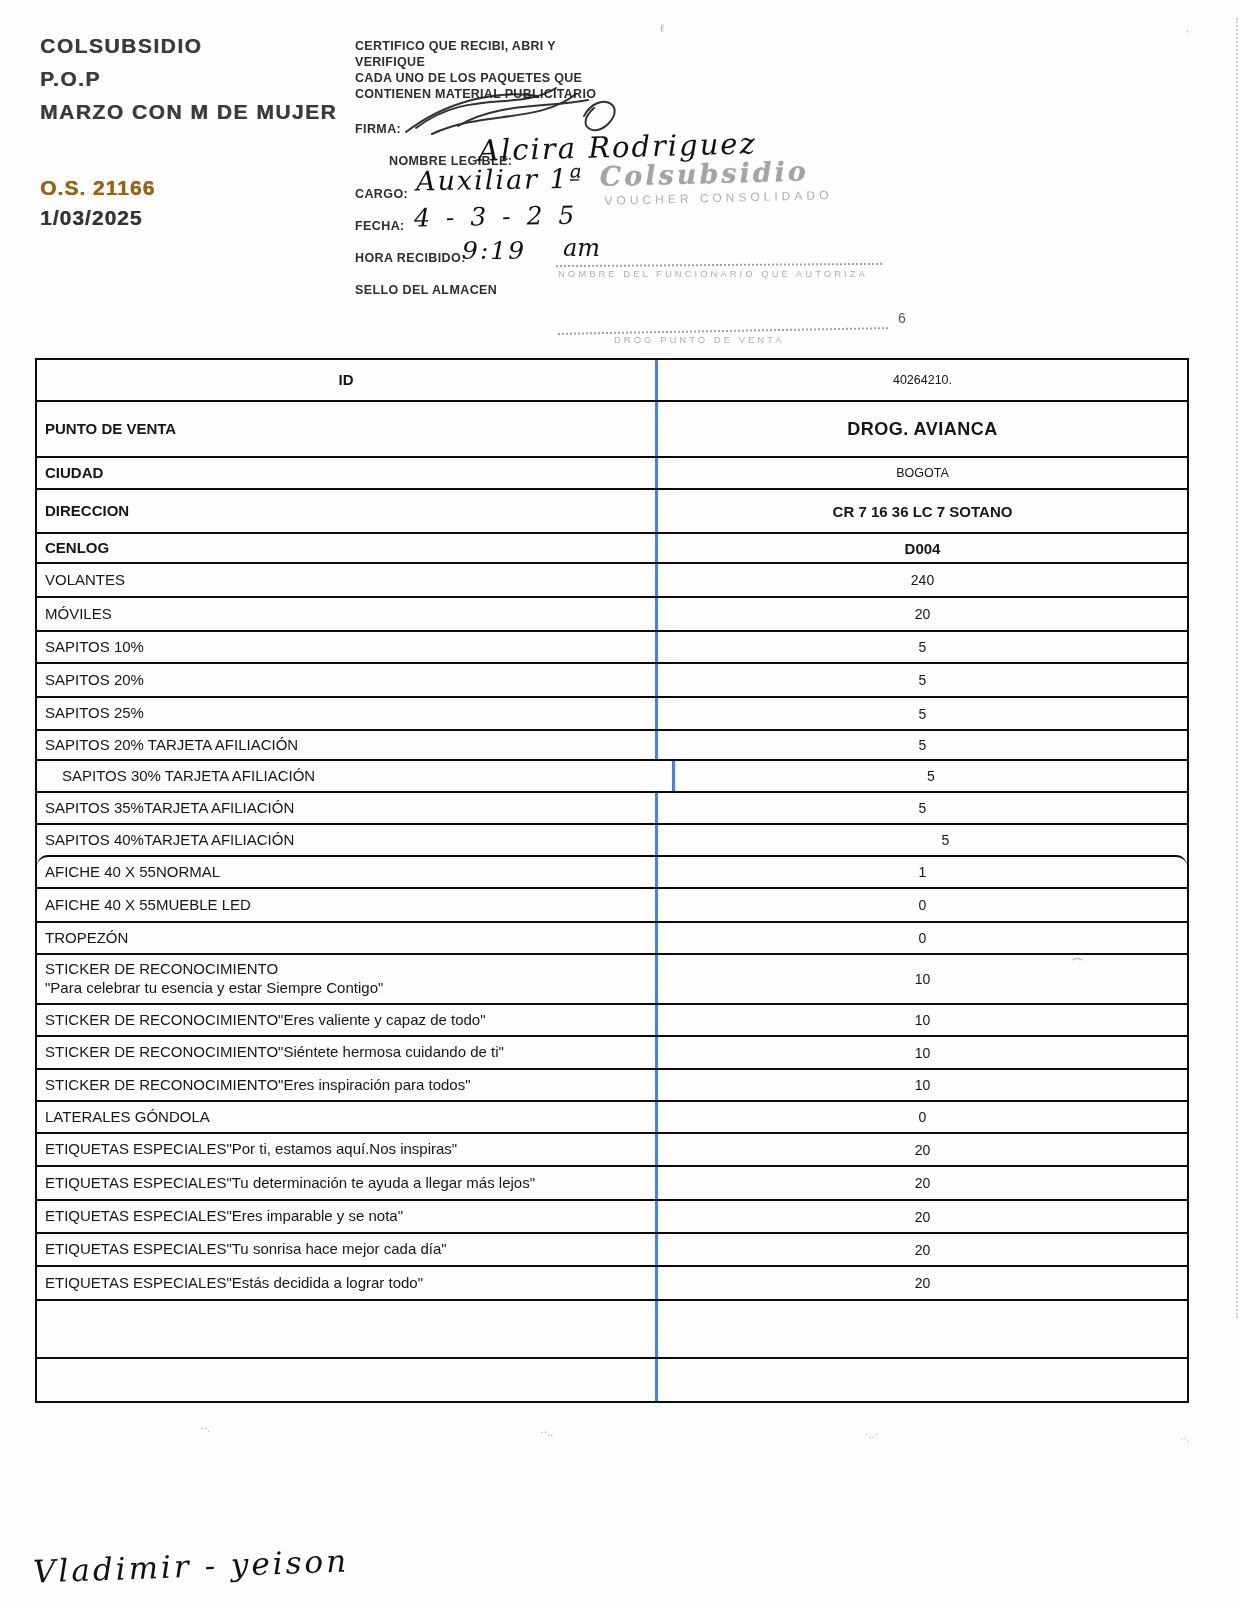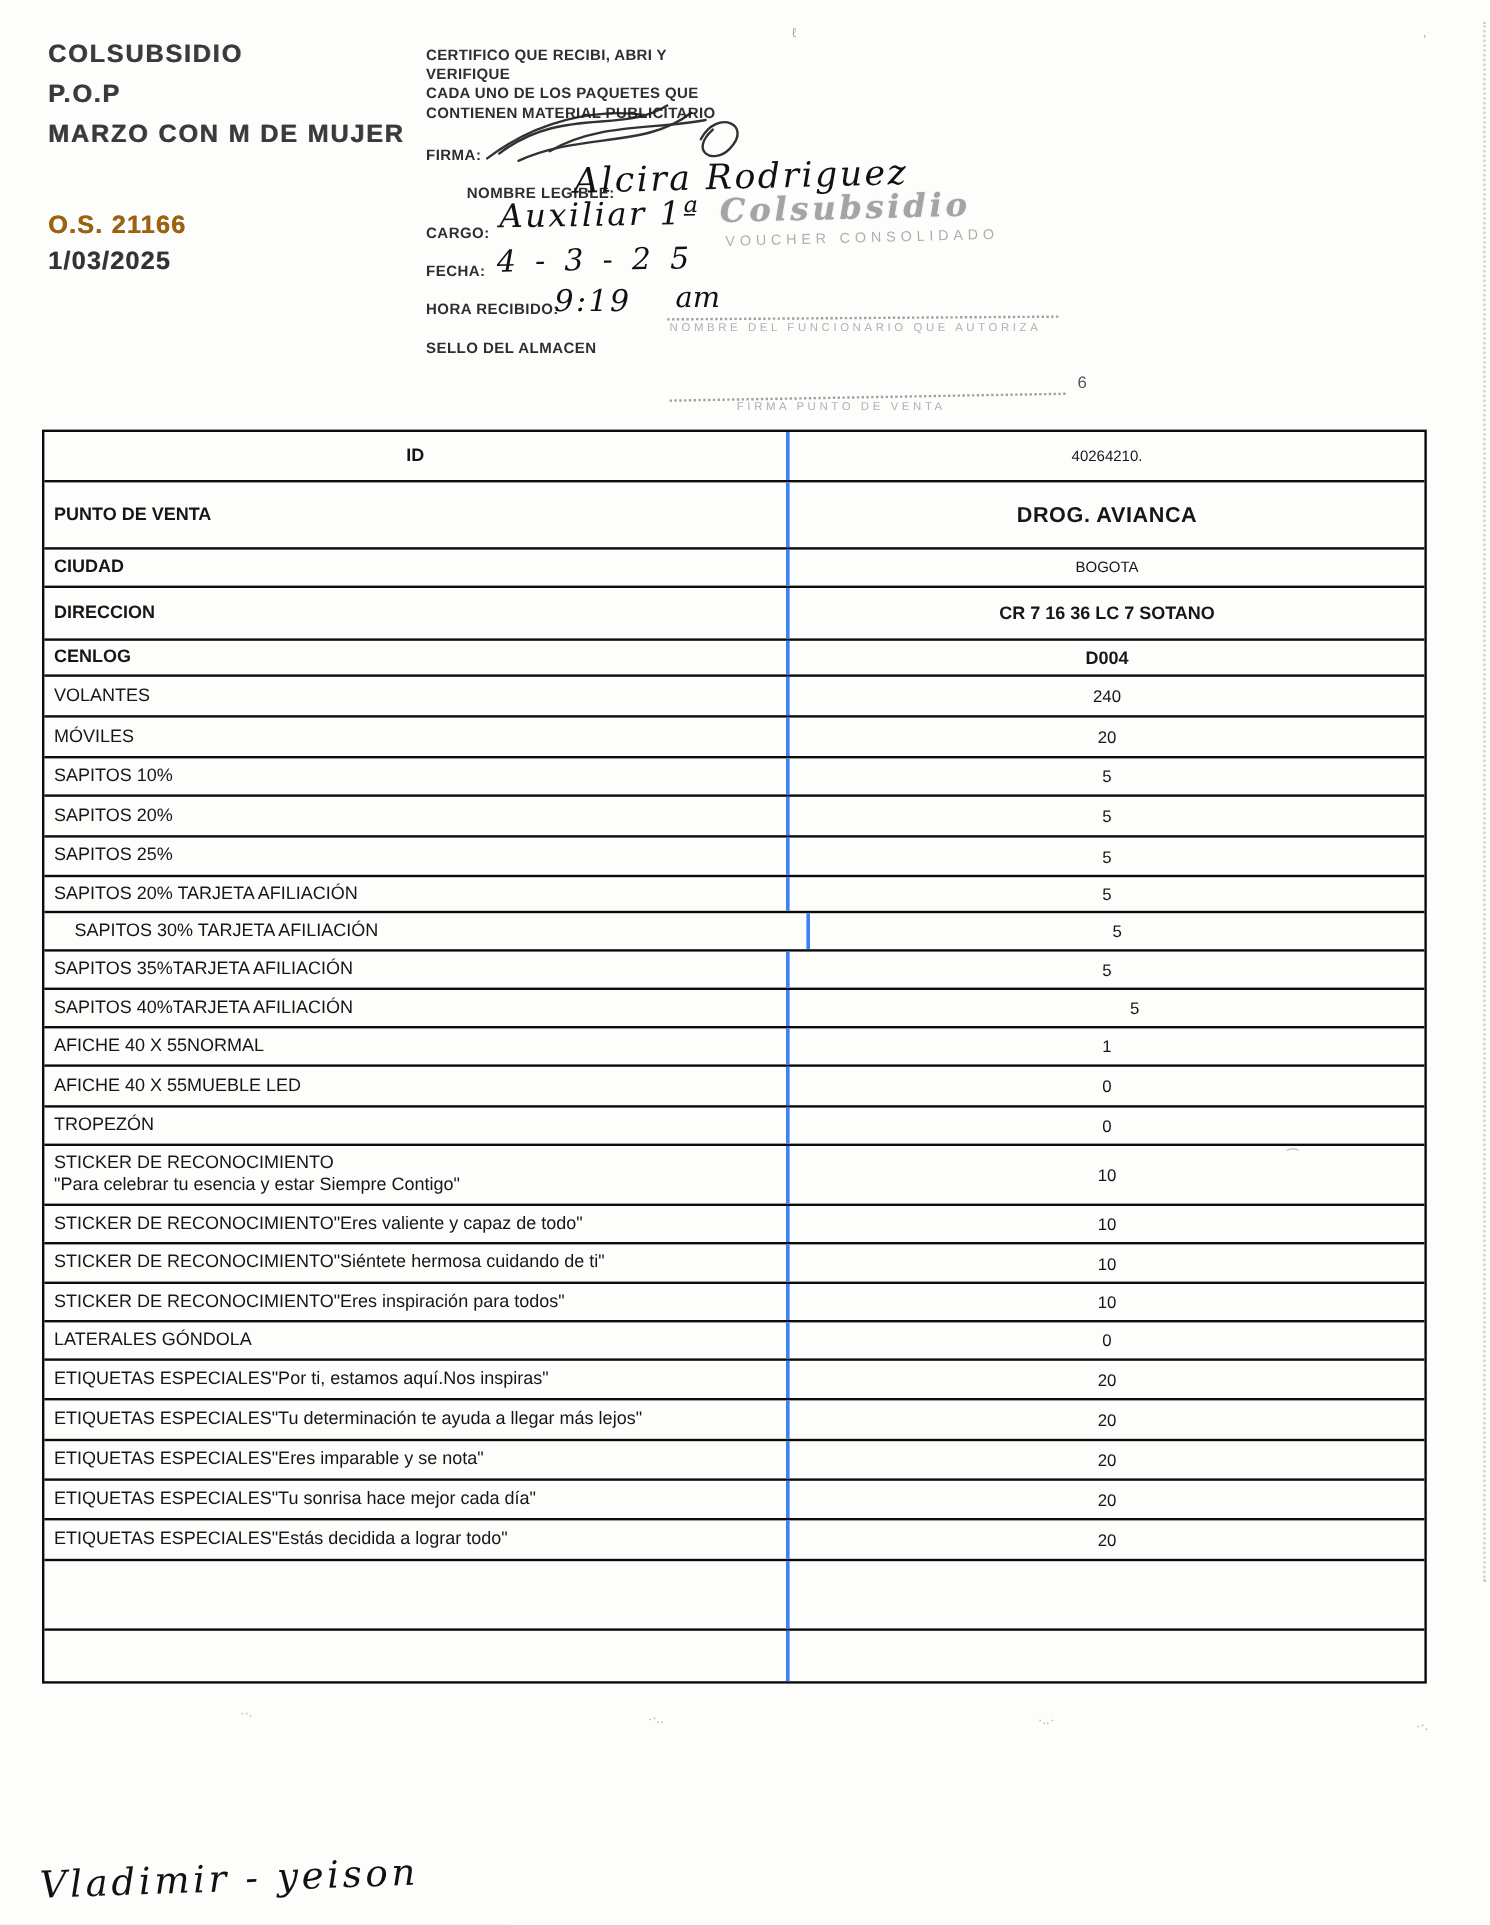--- a/index.html
+++ b/index.html
@@ -95,21 +95,21 @@
   <div class="hand hw-ampm">am</div>
 
   <div class="stamp">
     <div class="stamp-name">Colsubsidio</div>
     <div class="stamp-sub">VOUCHER CONSOLIDADO</div>
   </div>
 
   <div class="dotline" style="left:556px; top:264px; width:326px; transform:rotate(-0.4deg);"></div>
   <div class="faintcap" style="left:558px; top:268px;">NOMBRE DEL FUNCIONARIO QUE AUTORIZA</div>
   <div class="dotline" style="left:558px; top:330px; width:330px; transform:rotate(-1deg);"></div>
-  <div class="faintcap" style="left:614px; top:334px;">FIRMA PUNTO DE VENTA</div>
+  <div class="faintcap" style="left:614px; top:334px;">DROG PUNTO DE VENTA</div>
   <div class="pagenum">6</div>
 
   <div class="doc-table">
       <div class="trow lcenter lb vsm" style="min-height: 40px;">
       <div class="tlabel">
         <span class="l1">ID</span>
 
       </div>
       <div class="tvalue">40264210.</div>
     </div>
@@ -197,21 +197,21 @@
       </div>
       <div class="tvalue">5</div>
     </div>
       <div class="trow" style="min-height: 30px; gap: 46px;">
       <div class="tlabel">
         <span class="l1">SAPITOS 40%TARJETA AFILIACIÓN</span>
 
       </div>
       <div class="tvalue">5</div>
     </div>
-      <div class="trow" style="min-height: 30px;">
+      <div class="trow" style="min-height: 30px; border-radius: 11px;">
       <div class="tlabel">
         <span class="l1">AFICHE 40 X 55NORMAL</span>
 
       </div>
       <div class="tvalue">1</div>
     </div>
       <div class="trow" style="min-height: 32px;">
       <div class="tlabel">
         <span class="l1">AFICHE 40 X 55MUEBLE LED</span>
 

